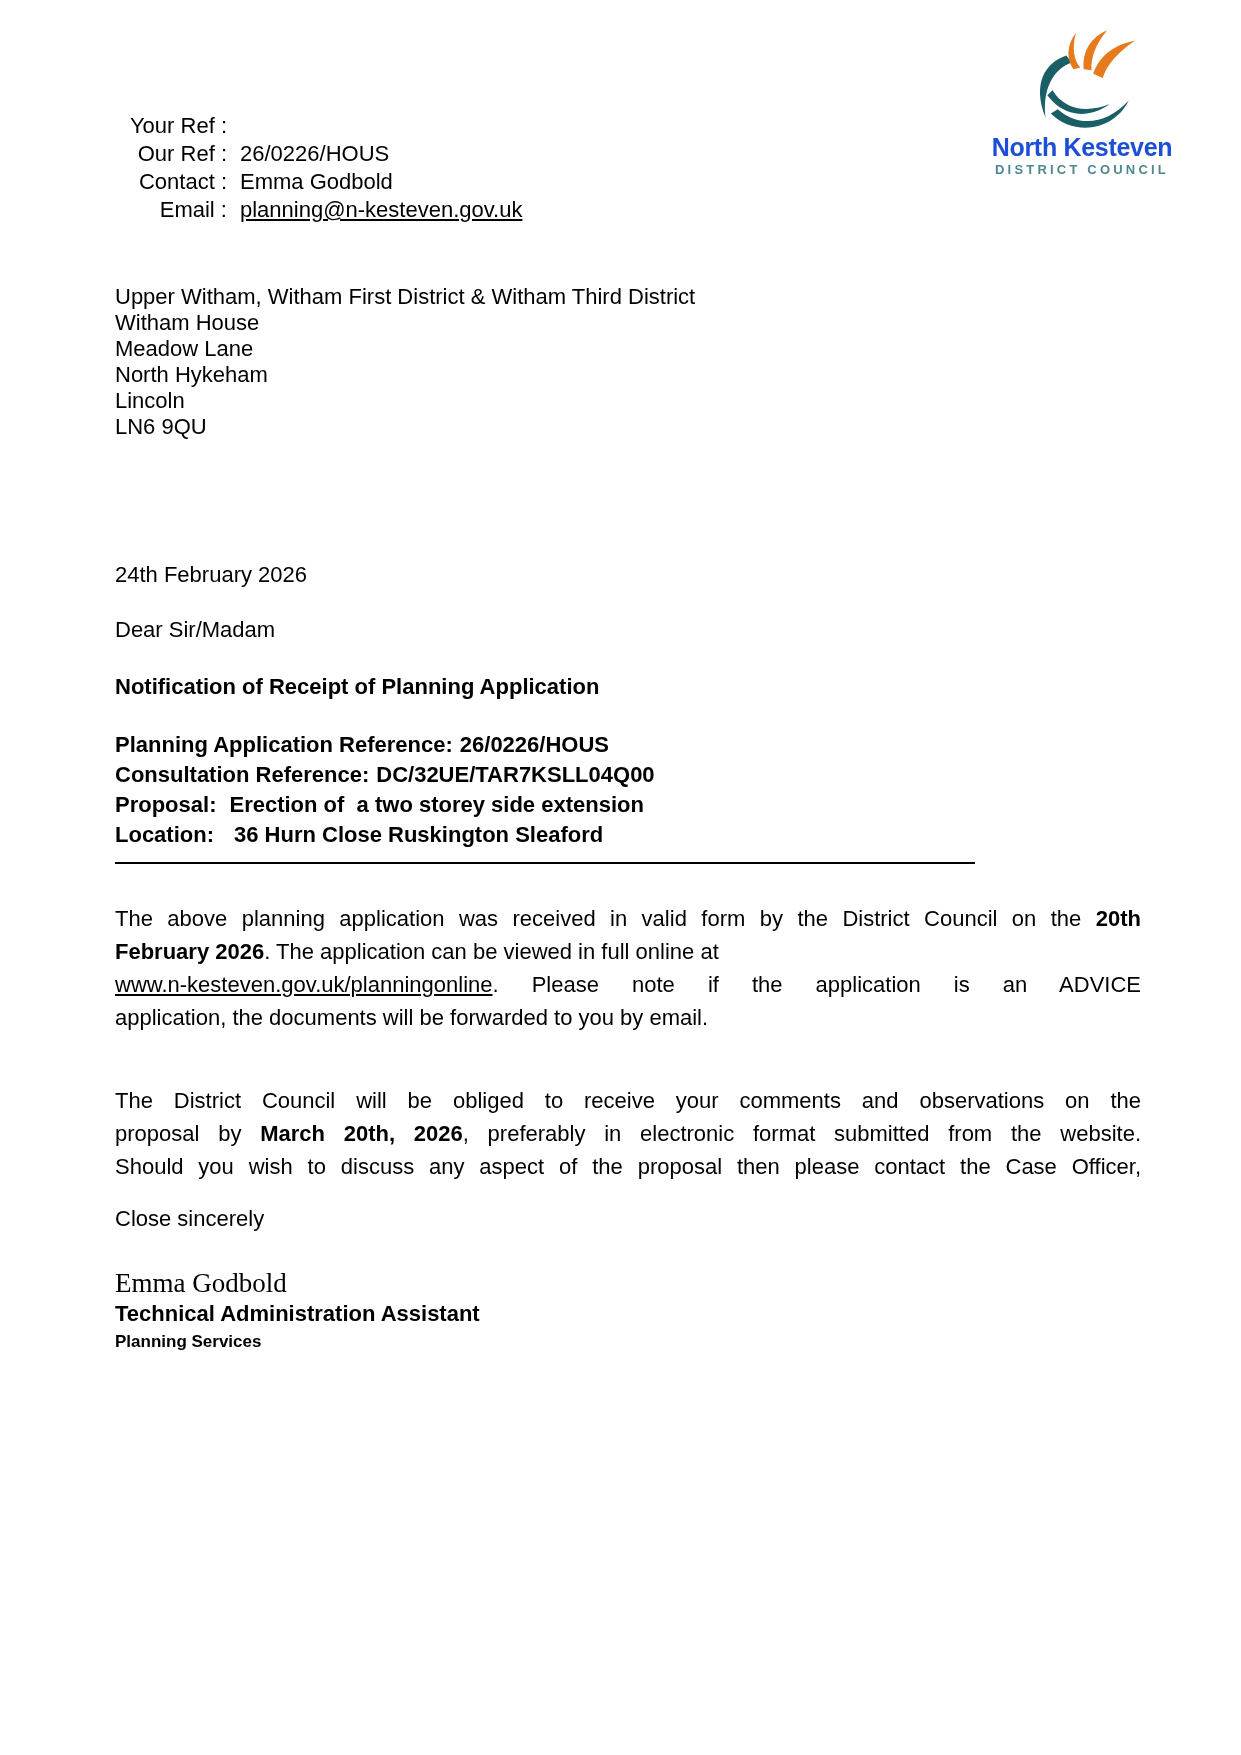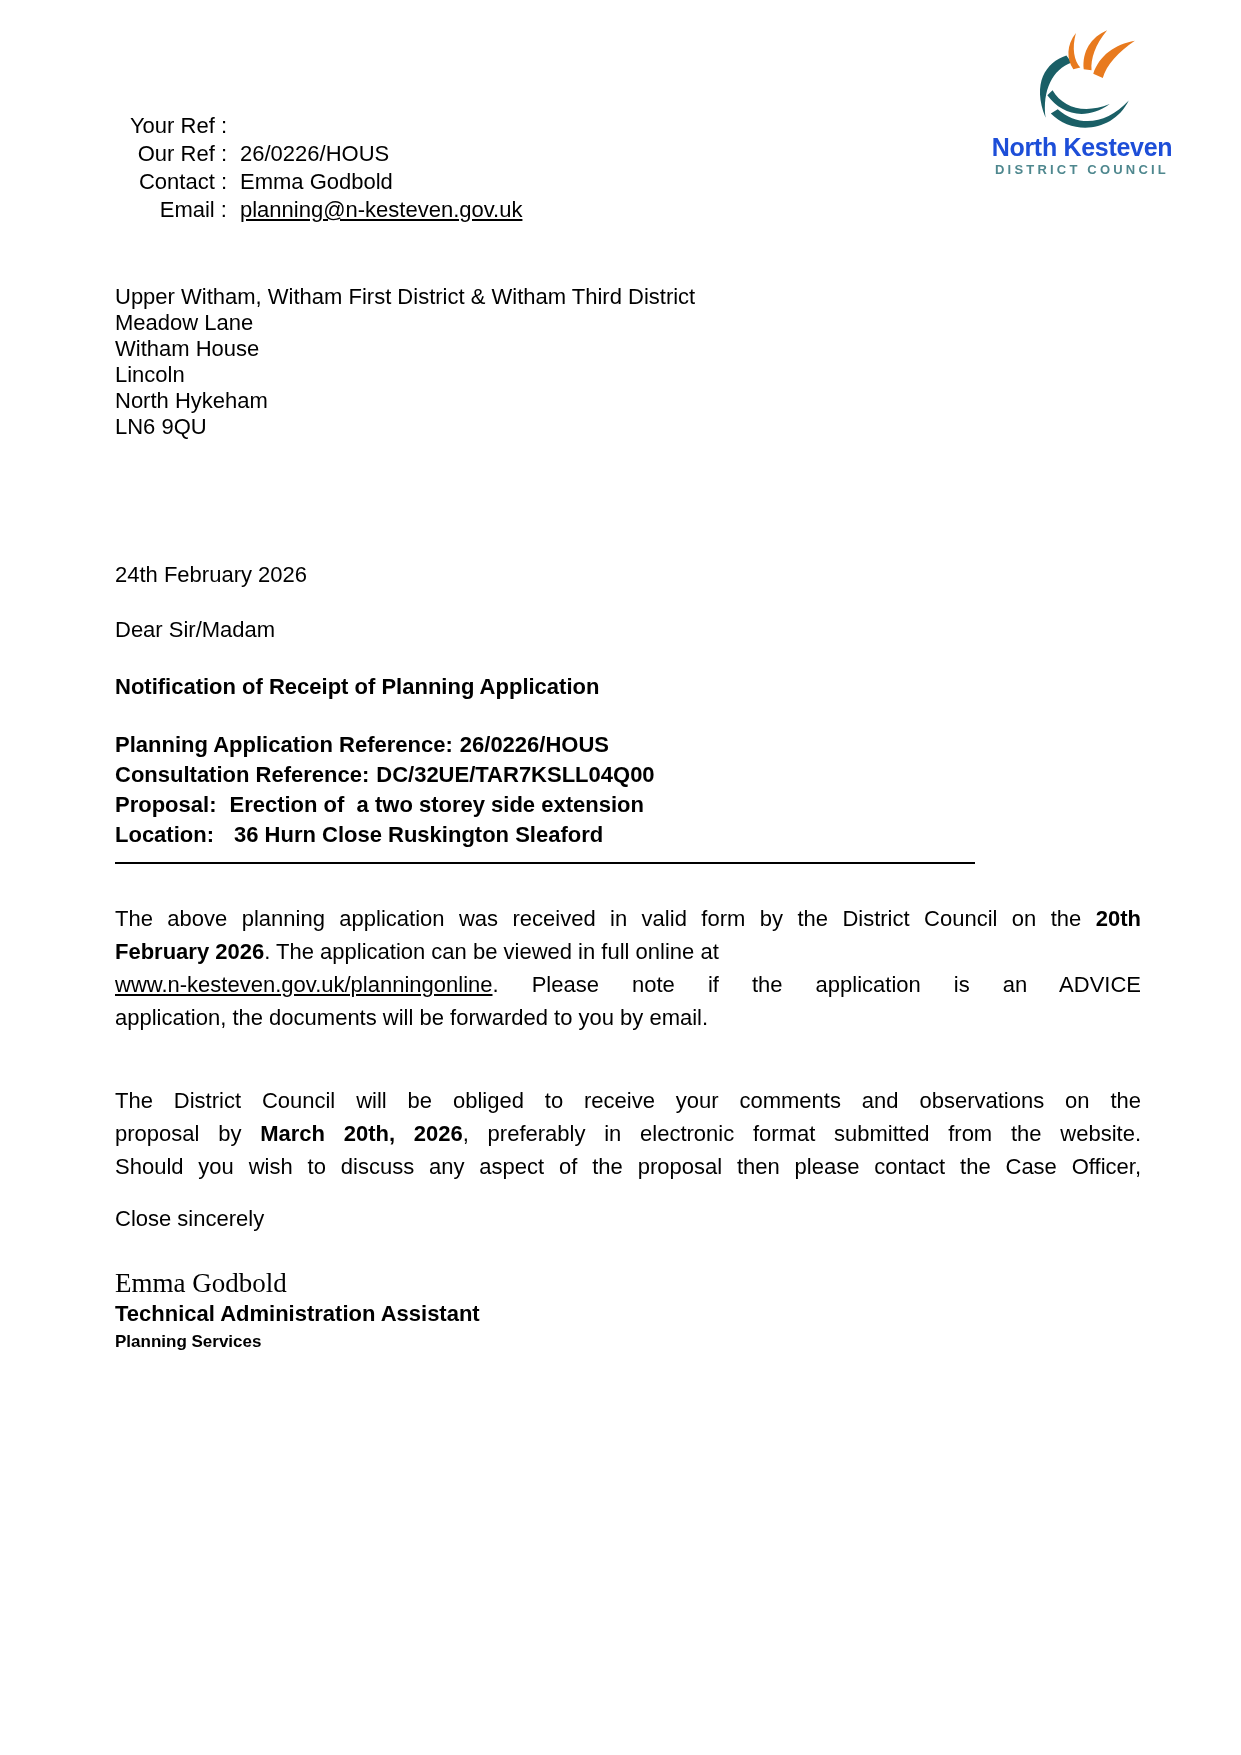--- a/index.html
+++ b/index.html
@@ -93,24 +93,24 @@
         <span class="ref-value">Emma Godbold</span>
       </div>
       <div class="ref-row">
         <span class="ref-label">Email :</span>
         <span class="ref-value u">planning@n-kesteven.gov.uk</span>
       </div>
     </div>
 
     <div class="recipient">
       <div>Upper Witham, Witham First District &amp; Witham Third District</div>
+      <div>Witham House</div>
       <div>Meadow Lane</div>
-      <div>Witham House</div>
+      <div>North Hykeham</div>
       <div>Lincoln</div>
-      <div>North Hykeham</div>
       <div>LN6 9QU</div>
     </div>
 
     <div class="date">24th February 2026</div>
 
     <div class="salutation">Dear Sir/Madam</div>
 
     <div class="subject">Notification of Receipt of Planning Application</div>
 
     <div class="details">

